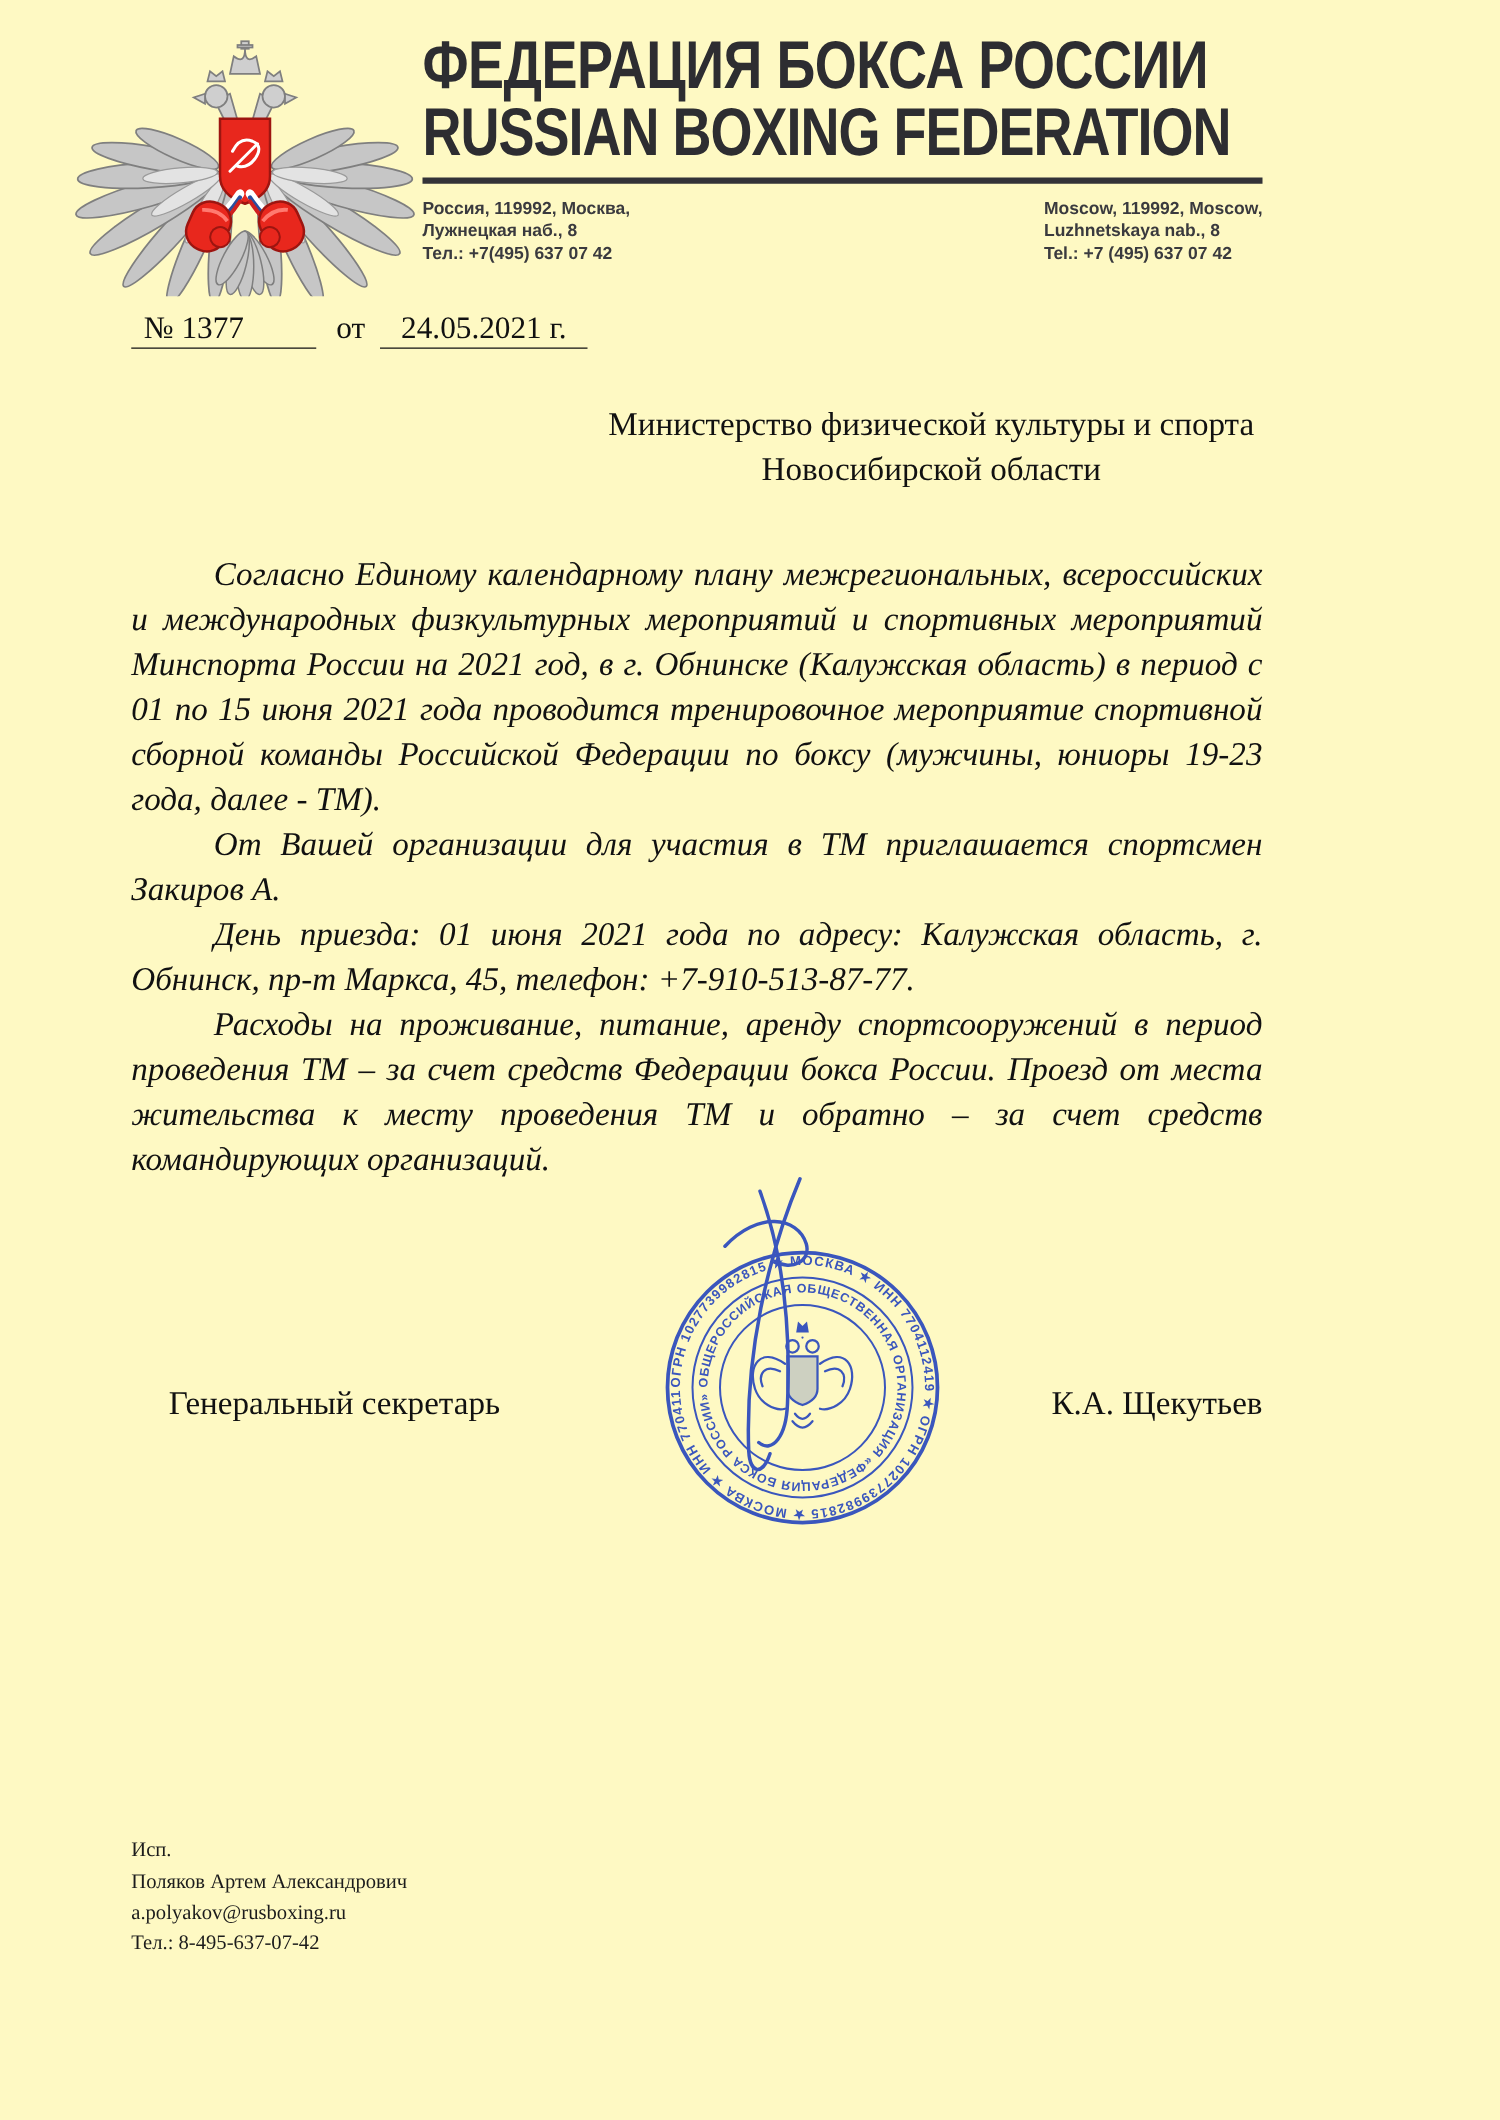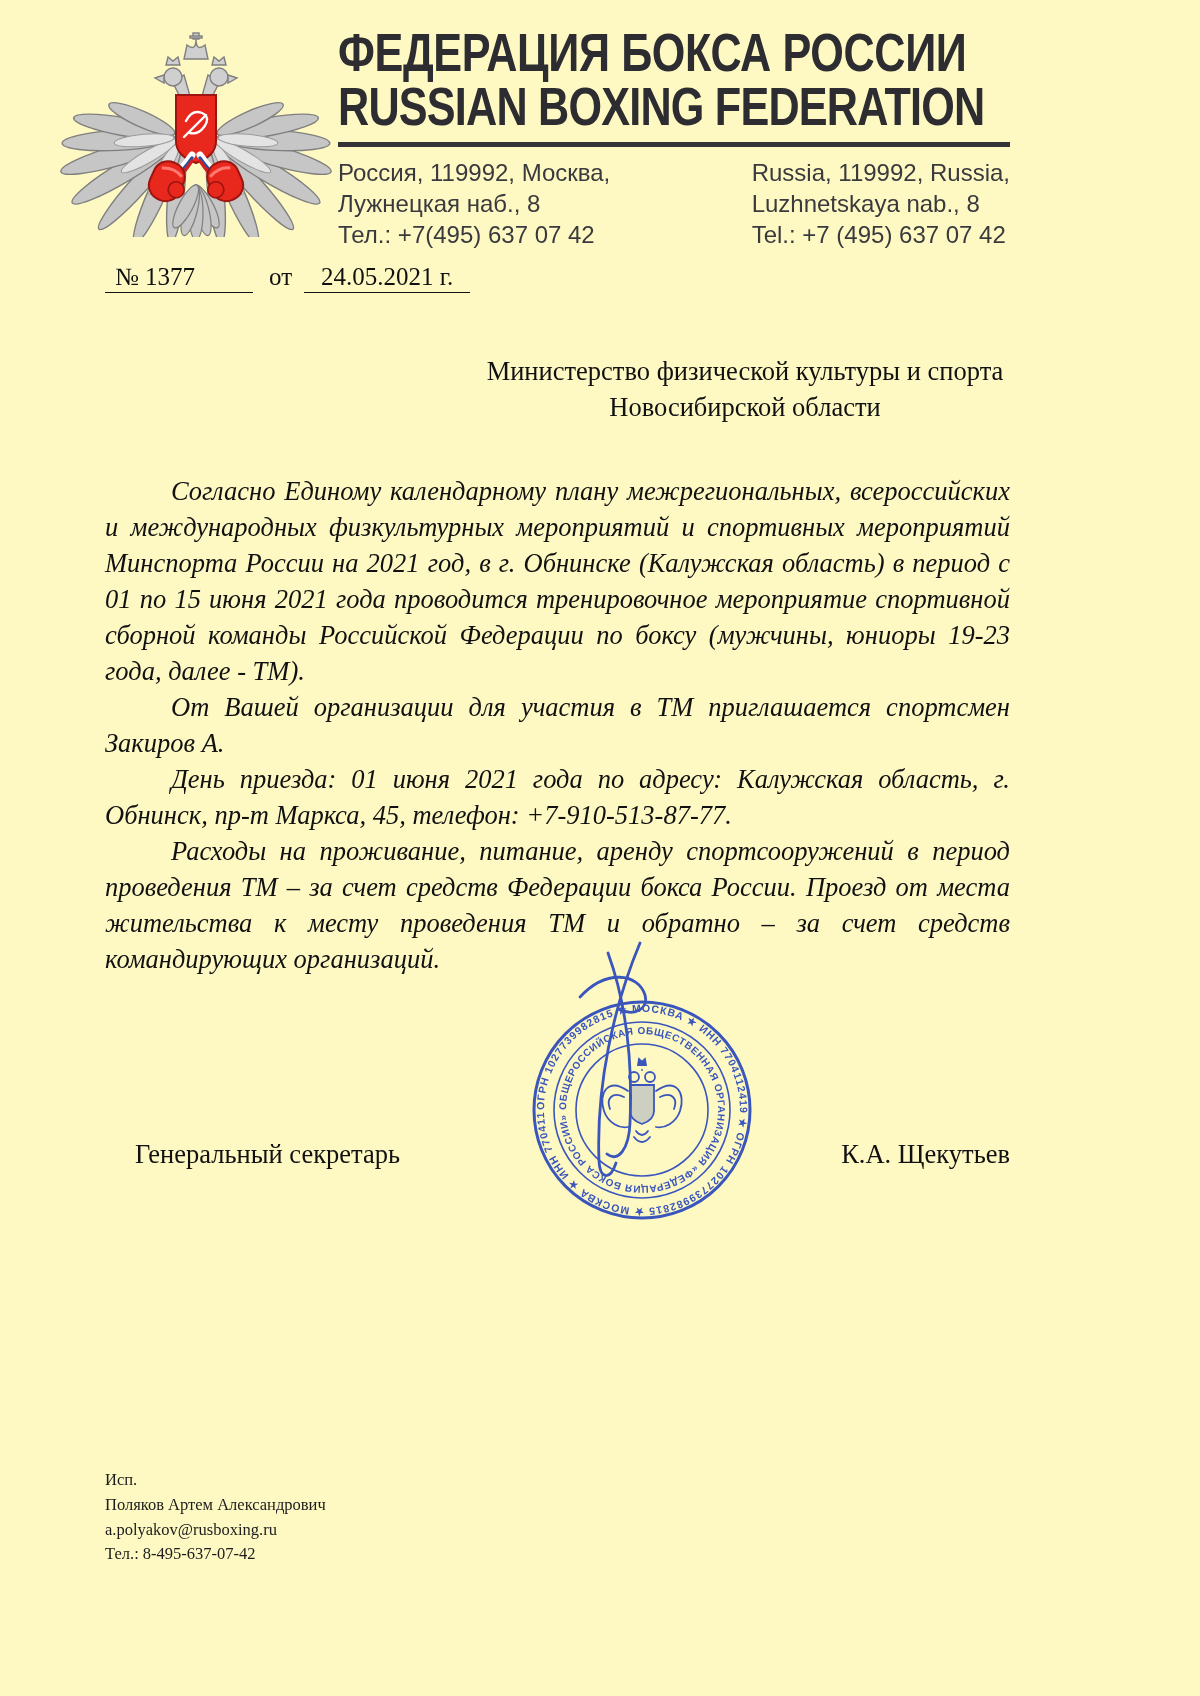--- a/index.html
+++ b/index.html
@@ -19,31 +19,31 @@
     font-family:"Liberation Sans", sans-serif;
     font-weight:700;color:#2d2d31;
     font-size:54px;line-height:1.0;letter-spacing:-.5px;
     transform:scaleX(.80);transform-origin:left top;white-space:nowrap;
   }
   .title.en{letter-spacing:-1px;}
   .header-divider{height:5px;background:#333338;margin:9px 0 10px 0;width:672px;}
   .addresses{
     display:flex;justify-content:space-between;
     font-family:"Liberation Sans", sans-serif;
-    font-weight:400;font-size:24px;line-height:1.3;color:#3a3a3e;
+    font-weight:700;font-size:14px;line-height:1.3;color:#3a3a3e;
   }
   .addr-col div{white-space:nowrap;}
   
   .content{margin:12px 190px 0 105px;}
   .doc-number-row{font-size:25px;color:#111;}
   .u1{display:inline-block;border-bottom:1.6px solid #111;min-width:132px;padding:0 6px 1px 10px;}
   .ot{margin:0 12px 0 16px;}
   .u2{display:inline-block;border-bottom:1.6px solid #111;min-width:142px;padding:0 12px 1px 12px;text-align:center;}
   .addressee{
-    margin-top:60px;margin-left:auto;width:530px;
+    margin-top:42px;margin-left:auto;width:530px;
     text-align:center;font-size:26.5px;line-height:36px;
   }
   .body-text{margin-top:48px;font-style:italic;}
   .body-text p{
     margin:0;font-size:26.5px;line-height:36px;
     text-align:justify;text-indent:66px;
   }
   .signature-row{
     margin-top:160px;display:flex;justify-content:space-between;
     font-size:26.5px;line-height:34px;margin-left:30px;
@@ -149,21 +149,21 @@
       <div class="title ru">ФЕДЕРАЦИЯ БОКСА РОССИИ</div>
       <div class="title en">RUSSIAN BOXING FEDERATION</div>
       <div class="header-divider"></div>
       <div class="addresses">
         <div class="addr-col">
           <div>Россия, 119992, Москва,</div>
           <div>Лужнецкая наб., 8</div>
           <div>Тел.: +7(495) 637 07 42</div>
         </div>
         <div class="addr-col">
-          <div>Russia, 119992, Russia,</div>
+          <div>Moscow, 119992, Moscow,</div>
           <div>Luzhnetskaya nab., 8</div>
           <div>Tel.: +7 (495) 637 07 42</div>
         </div>
       </div>
     </div>
   </div>
 
   <div class="content">
 
     <div class="doc-number-row">

